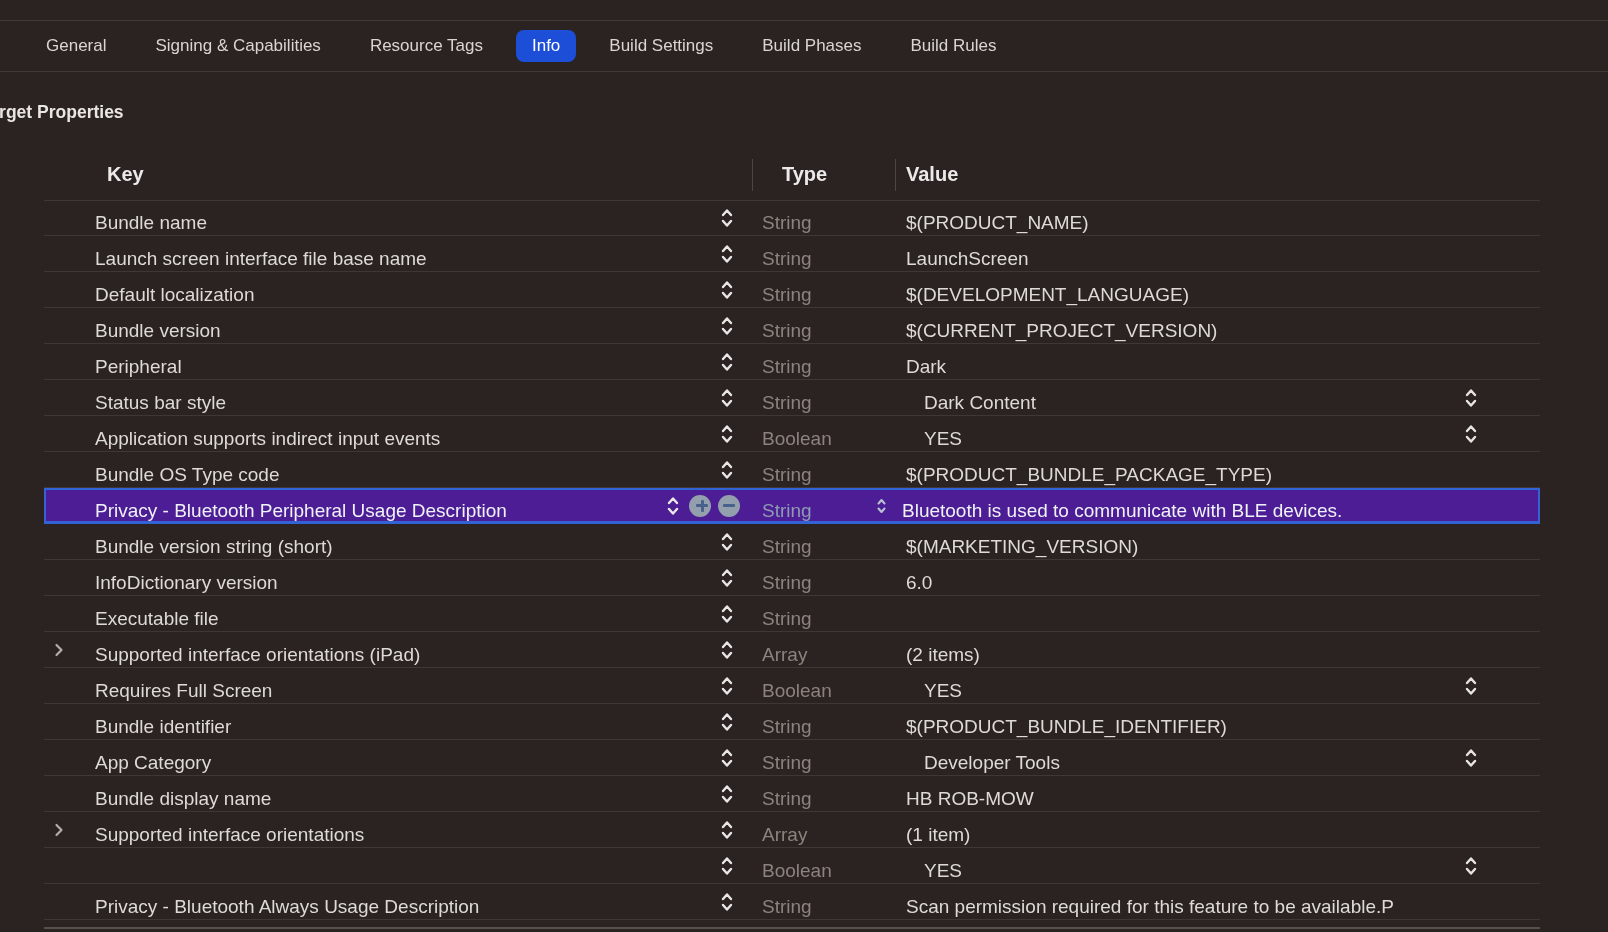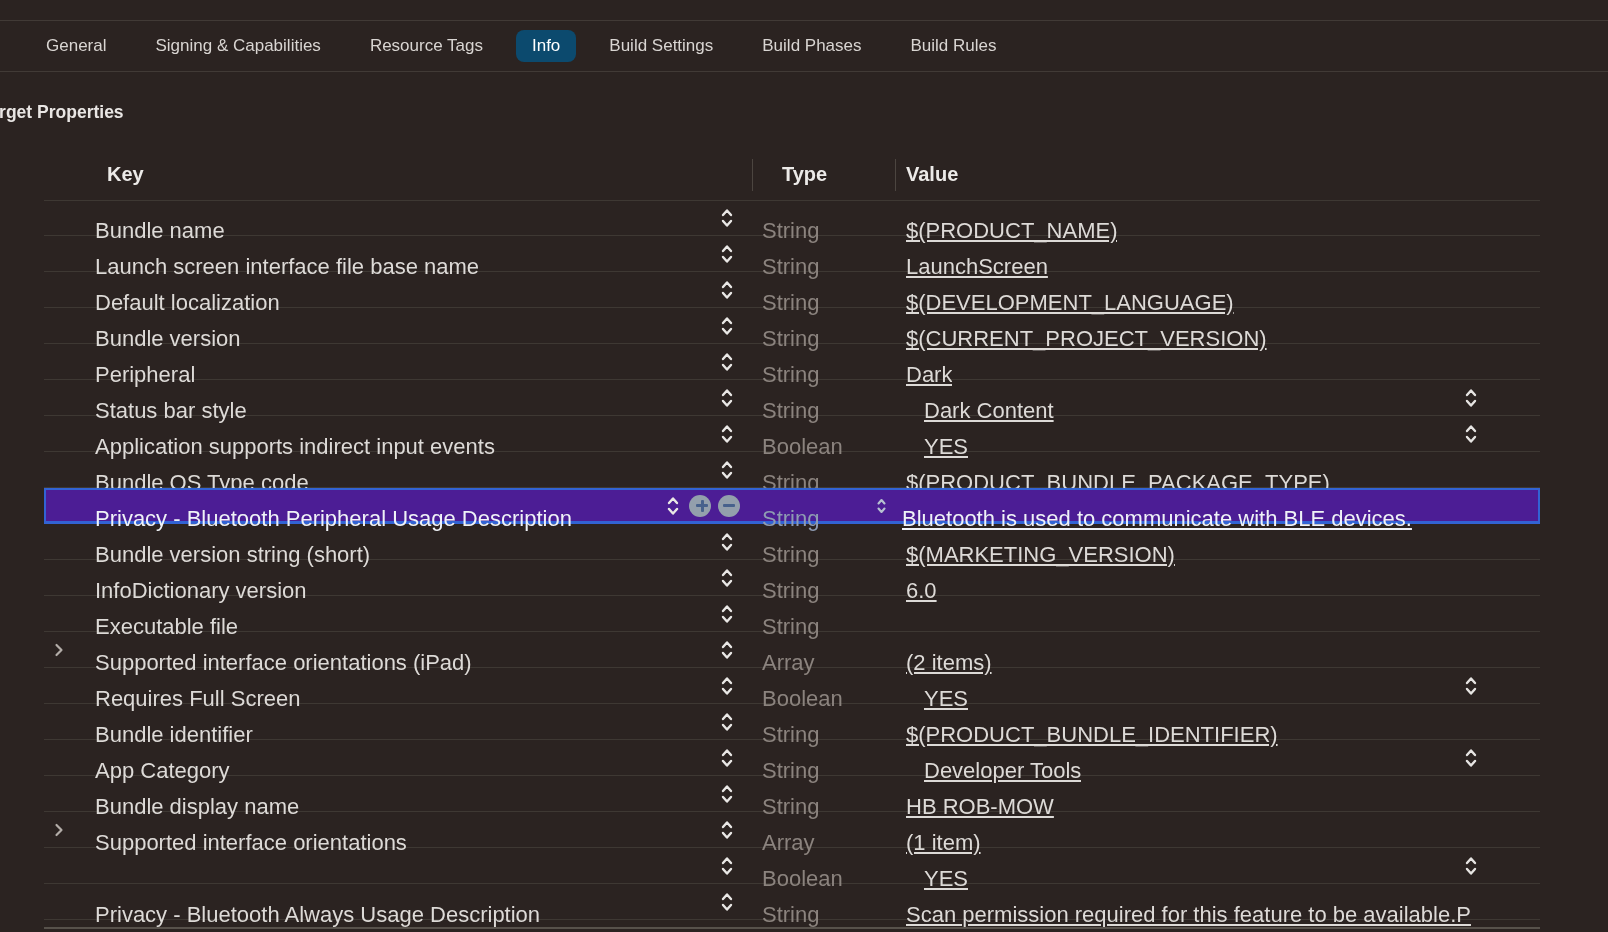--- a/index.html
+++ b/index.html
@@ -20,21 +20,21 @@
     border-bottom:1px solid #413a36;
     display:flex;align-items:center;
     padding-left:30px;gap:17px;
     box-sizing:border-box;
   }
   .tab{
     font-size:17px;color:#d9d5d2;
     padding:6px 16px;border-radius:8px;
     white-space:nowrap;cursor:default;
   }
-  .tab.selected{background:#0c4a6e;color:#ffffff;}
+  .tab.selected{background:#1d4ed8;color:#ffffff;}
 
   
   .section-heading{
     position:absolute;top:102px;left:-20px;
     font-size:17.5px;font-weight:bold;color:#e9e6e4;
     white-space:nowrap;
   }
 
   
   .thead{position:absolute;top:155px;left:0;width:1540px;height:45px;}
@@ -51,26 +51,26 @@
 
   
   .tbody{position:absolute;top:200px;left:44px;width:1496px;}
   .row{
     position:relative;height:36px;box-sizing:border-box;
     border-bottom:1px solid #3e3833;
   }
   .row:first-child{border-top:1px solid #3e3833;}
   .row span{white-space:nowrap;}
   .cell{
-    position:absolute;top:13px;height:100%;
-    display:flex;align-items:center;font-size:22px;
+    position:absolute;top:5px;height:100%;
+    display:flex;align-items:center;font-size:19px;
   }
   .key{left:51px;color:#dddad7;}
   .type{left:718px;color:#8b837e;}
-  .value{left:862px;color:#dddad7;max-width:630px;overflow:hidden;text-decoration:underline;}
+  .value{left:862px;color:#dddad7;max-width:630px;overflow:hidden;}
   .row.dropdown .value{left:880px;}
 
   
   .stepper{
     position:absolute;top:50%;transform:translateY(-50%);
     display:none;color:#e9e7e5;line-height:0;
   }
   .key-stepper{display:block;left:676px;}
   .value-stepper{display:none;right:62px;color:#e6e4e2;}
   .row.dropdown .value-stepper{display:block;}

